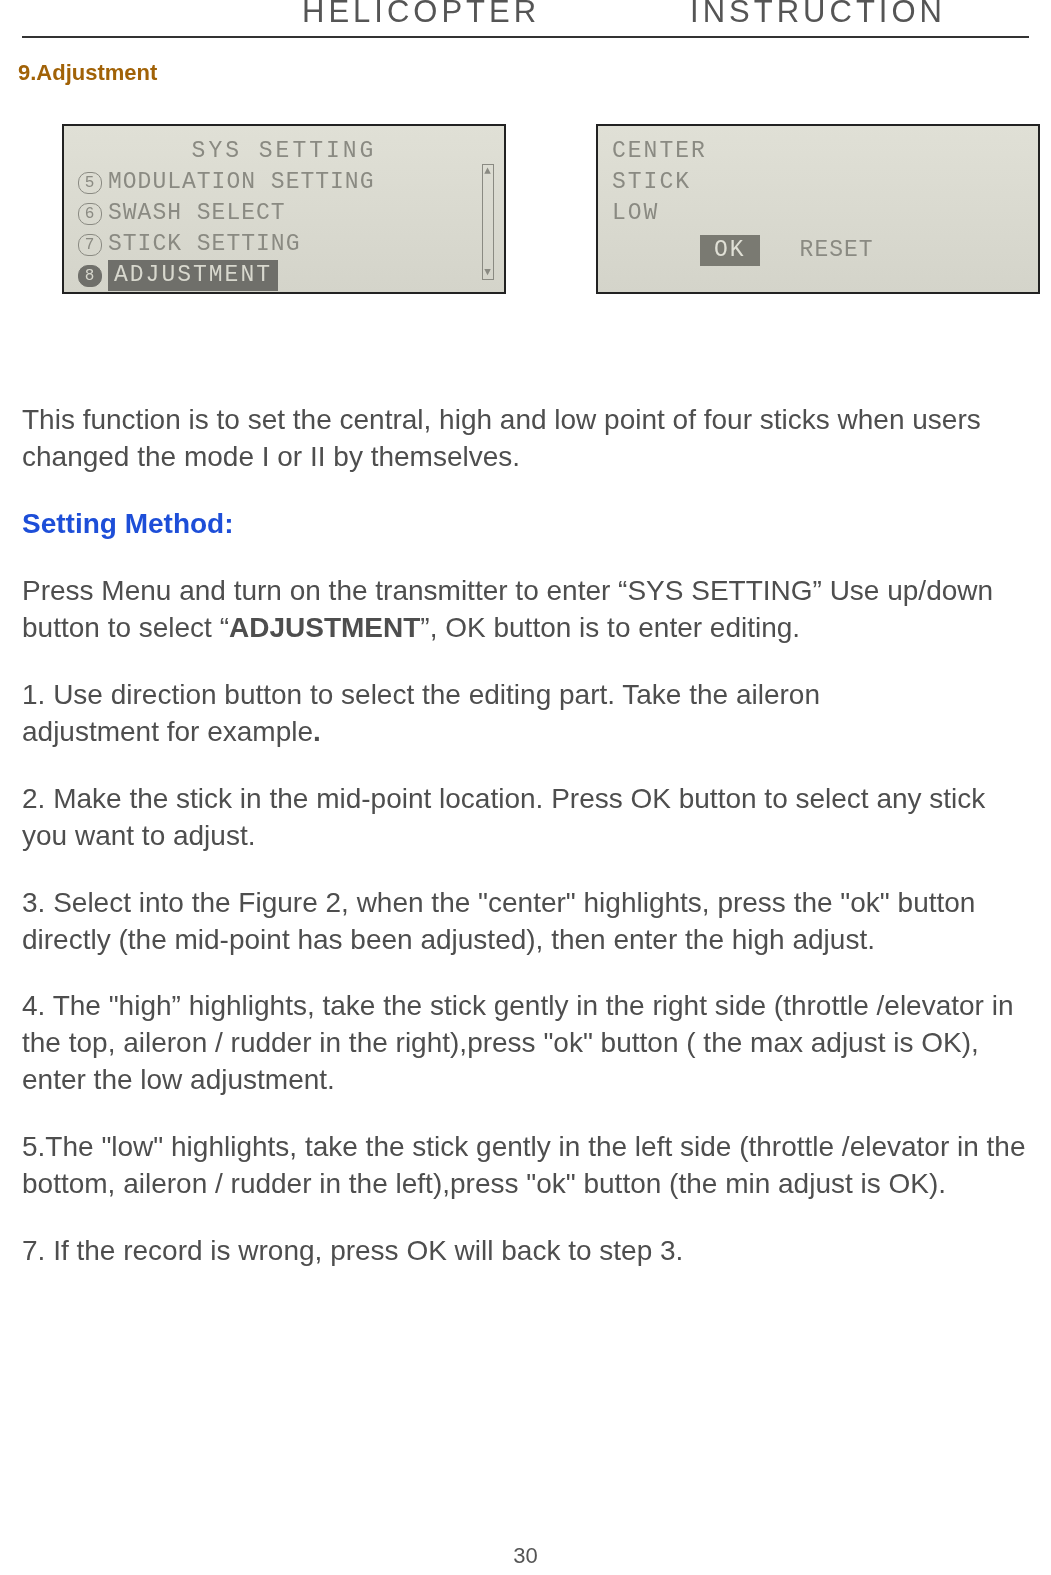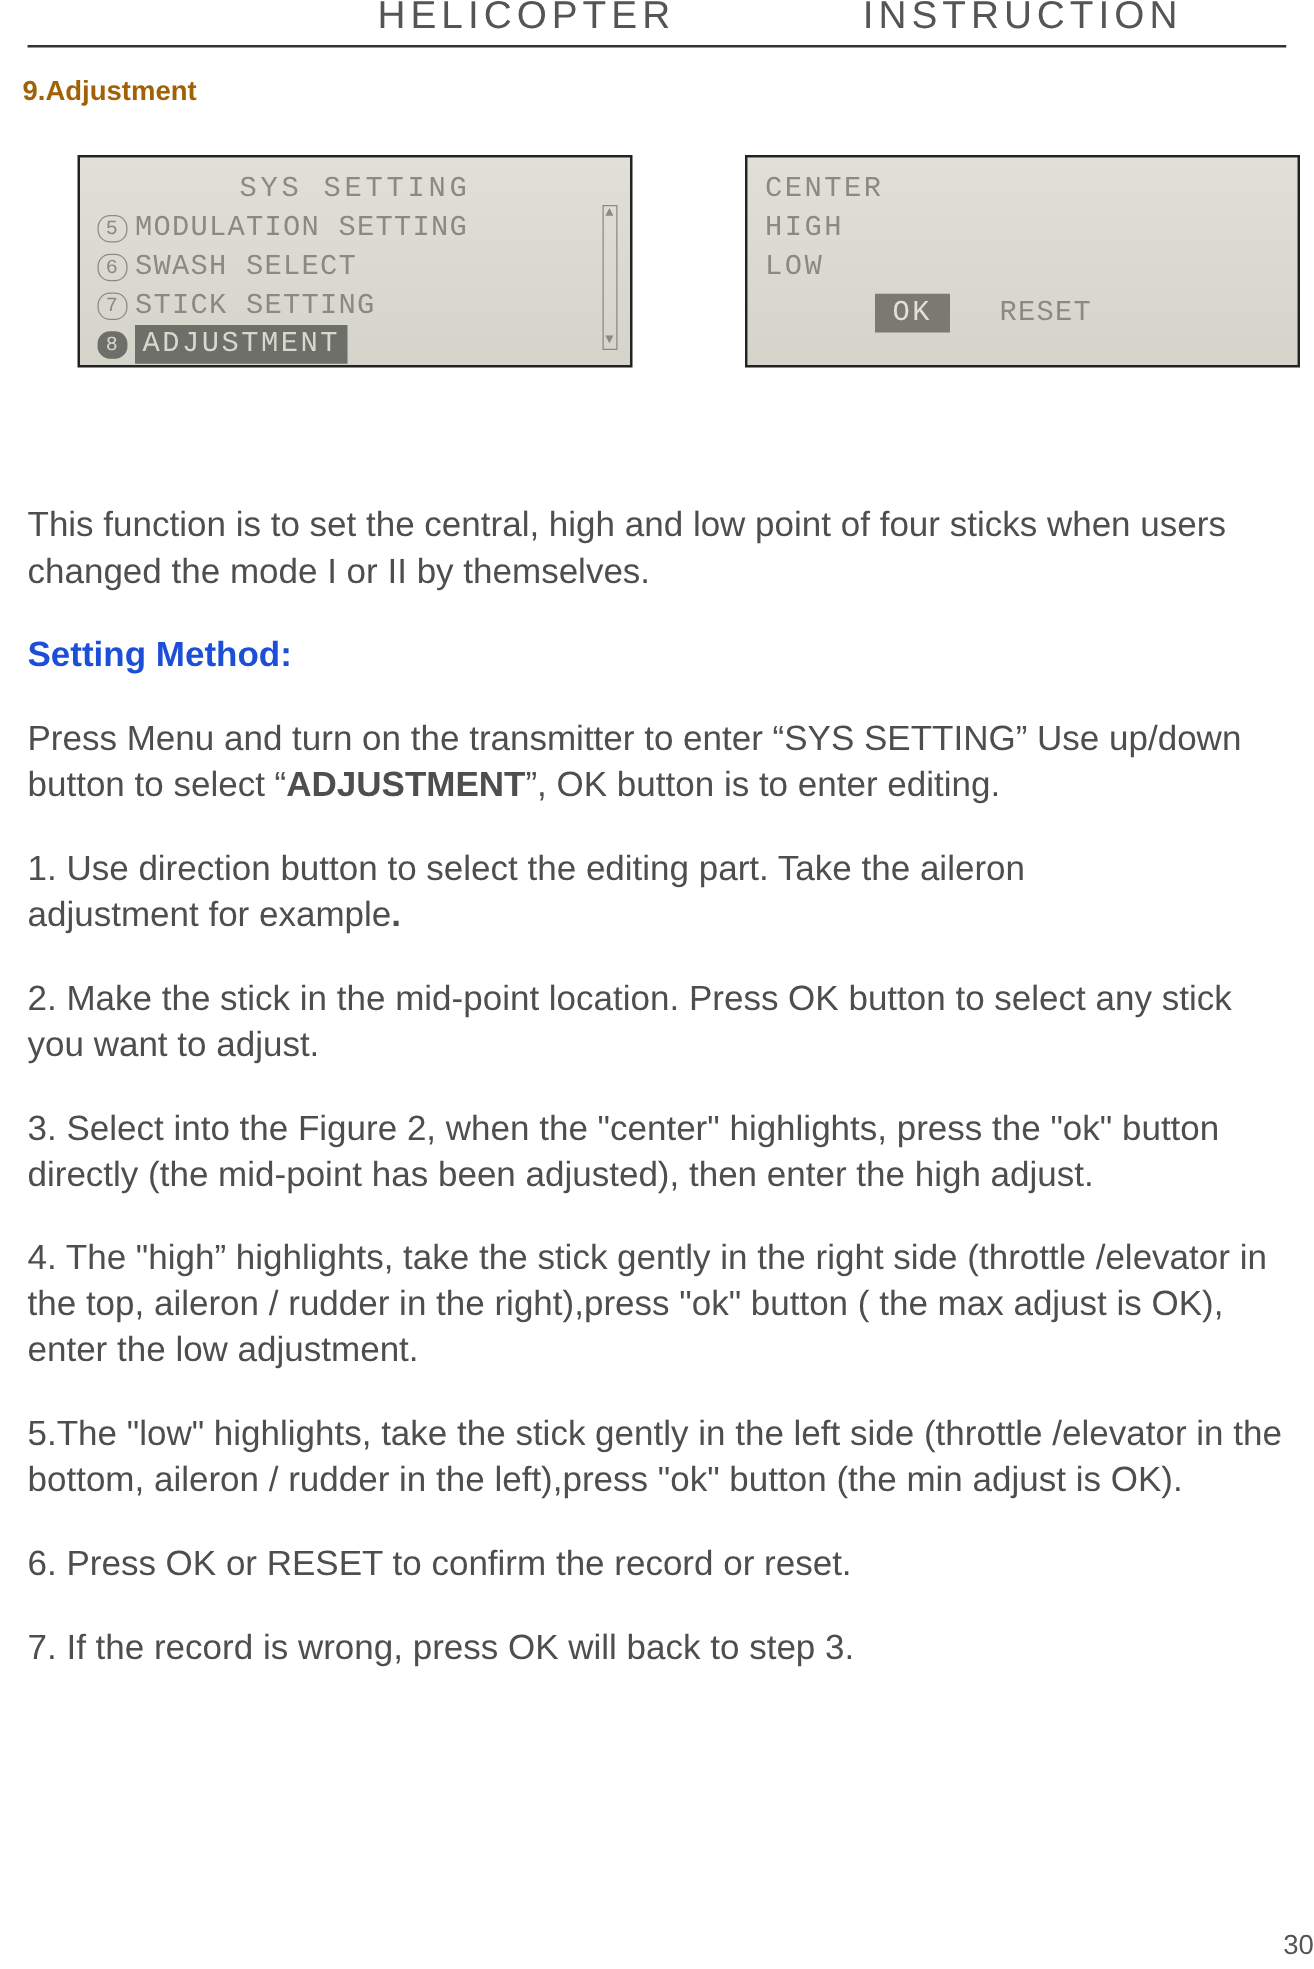--- a/index.html
+++ b/index.html
@@ -125,21 +125,21 @@
     color:#4e4e4e;
   }
   .content p{margin:0 0 30px 0;}
   .content .tight{margin-bottom:0;}
   .content .b{font-weight:bold;color:#1d4ed8;}
   .strong-word{font-weight:bold;}
   .page-num{
     position:absolute;
     bottom:6px;
     left:0;right:0;
-    text-align:right;
+    text-align:center;
     font-size:22px;
     color:#555;
   }
 </style>
 </head>
 <body>
 
 <div class="header-row">
   <div class="header-left">HELICOPTER</div>
   <div class="header-right">INSTRUCTION</div>
@@ -169,21 +169,21 @@
       <span class="sel-label">ADJUSTMENT</span>
     </div>
     <div class="scrollbar">
       <div class="arrow up">▲</div>
       <div class="arrow down">▼</div>
     </div>
   </div>
 
   <div class="lcd lcd2">
     <div class="opt">CENTER</div>
-    <div class="opt">HIGH</div>
+    <div class="opt">STICK</div>
     <div class="opt">LOW</div>
     <div class="btnrow">
       <span class="okbtn">OK</span>
       <span>RESET</span>
     </div>
   </div>
 </div>
 
 <div class="content">
 
@@ -202,19 +202,18 @@
   </p>
 
   <p>2. Make the  stick in the mid-point location.   Press OK button to select any stick you  want to adjust.</p>
 
   <p>3. Select into the Figure 2, when the "center" highlights, press the "ok" button directly (the mid-point has been  adjusted), then enter the high adjust.</p>
 
   <p>4. The "high” highlights,  take  the  stick  gently  in the right side  (throttle /elevator in the top, aileron / rudder in the right),press "ok"  button  ( the max  adjust is OK), enter the  low  adjustment.</p>
 
   <p>5.The "low" highlights,  take the  stick  gently  in the left side (throttle  /elevator in the bottom, aileron / rudder in the left),press "ok" button (the min  adjust is OK).</p>
 
-  <p>6. Press OK or RESET to confirm the record or reset.</p>
 
   <p>7. If the record is wrong, press OK will back to step 3.</p>
 
 </div>
 
 <div class="page-num">30</div>
 
 </body></html>

